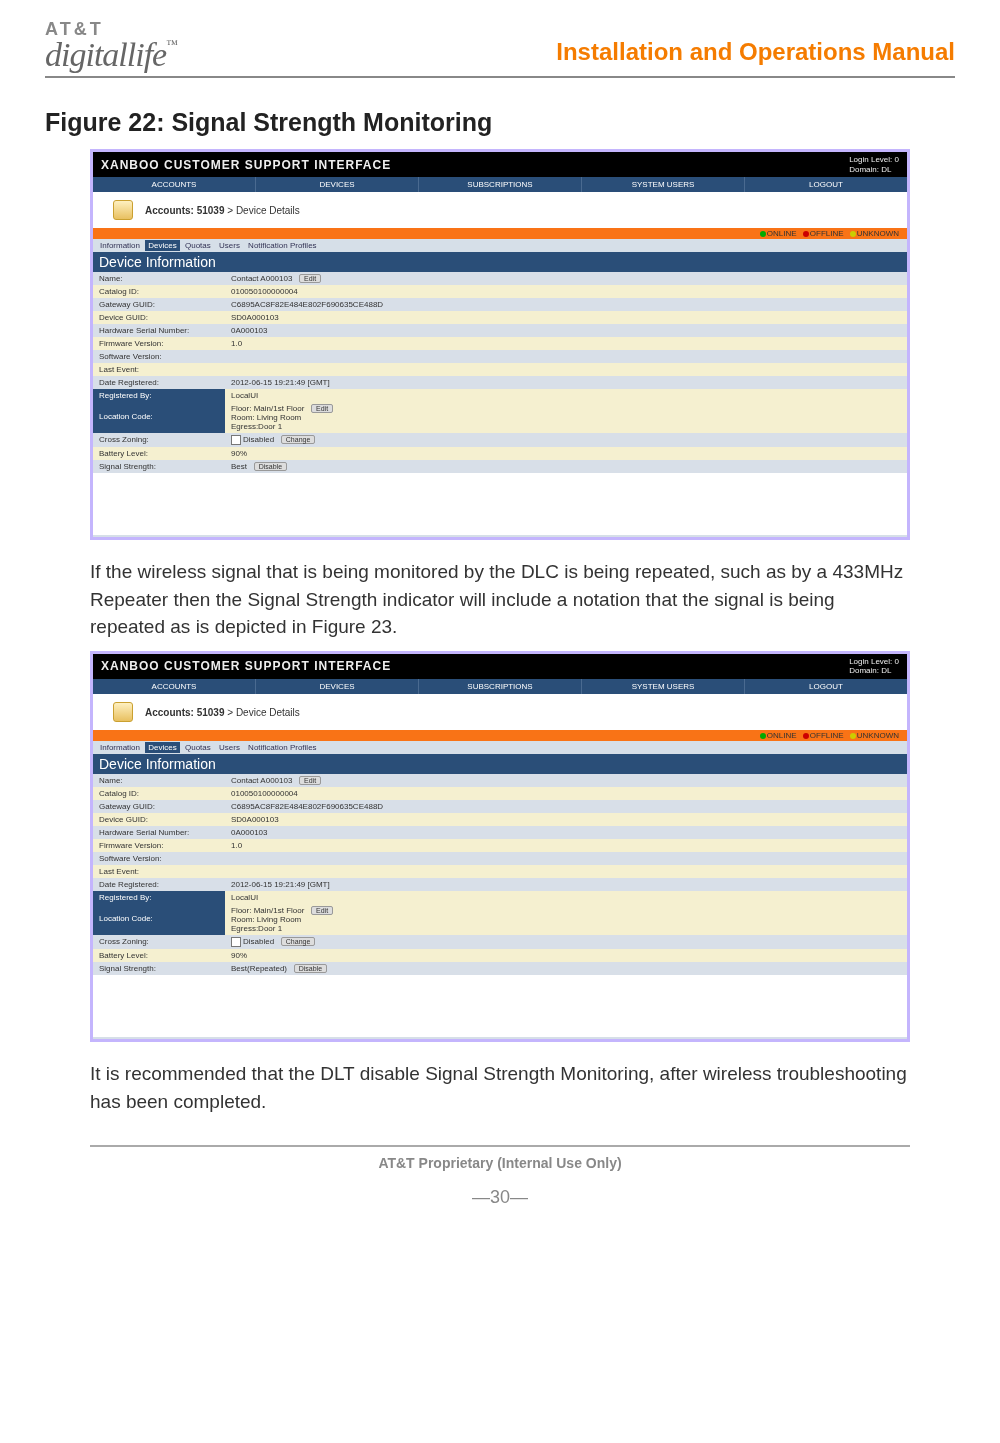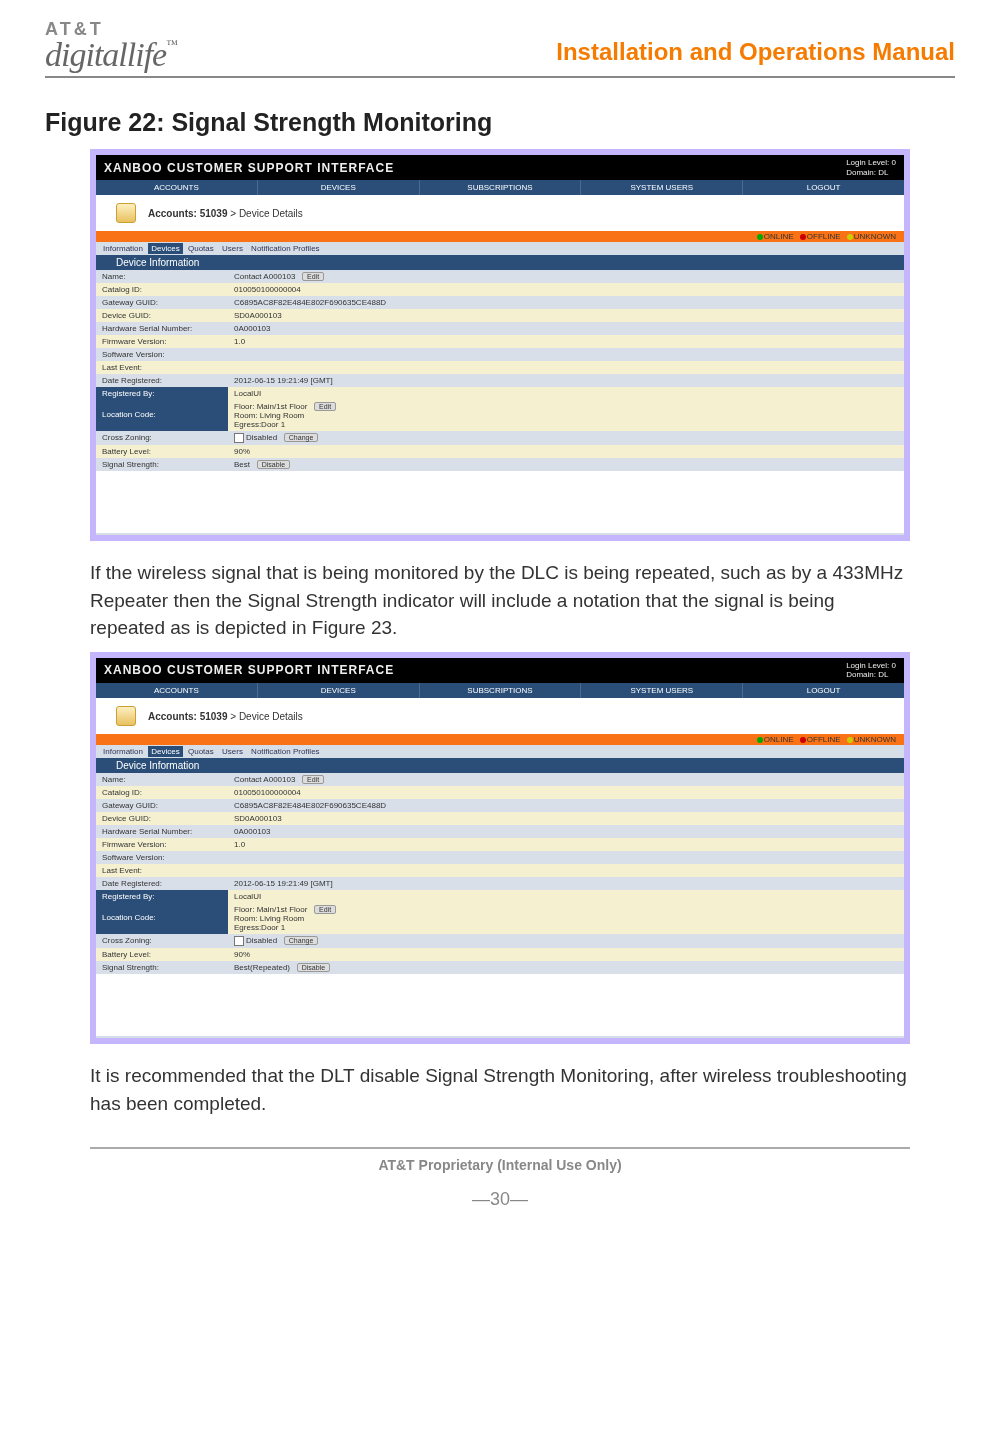--- a/index.html
+++ b/index.html
@@ -9,37 +9,37 @@
   .logo .att{font-family:Arial,sans-serif;font-size:18px;font-weight:bold;letter-spacing:3px;color:#888}
   .logo .dl{font-family:Georgia,'Times New Roman',serif;font-size:34px;color:#666;font-style:italic;letter-spacing:-1px}
   .logo .dl .tm{font-size:12px;vertical-align:top;font-style:normal}
   .doc-title{color:#F57C00;font-size:24px;font-weight:bold;margin-top:12px}
   .fig-title{text-align:left;font-weight:bold;font-size:25px;color:#222;margin:18px 0 12px 0}
   .body-text{font-size:19px;color:#333;margin:18px 45px 10px 45px;line-height:1.45}
   .footer{border-top:2px solid #aaa;margin:30px 45px 0 45px;padding-top:8px;text-align:center}
   .footer .prop{color:#888;font-weight:bold;font-size:14px}
   .footer .pg{color:#888;font-size:18px;margin-top:16px}
   
-  .shot{margin:0 45px;border:6px solid #c4b5fd}
+  .shot{margin:0 45px;border:3px solid #c4b5fd}
   .sh-top{background:#000;color:#eee;display:flex;justify-content:space-between;align-items:center;padding:3px 8px;font-size:10px}
   .sh-top .brand{font-weight:bold;letter-spacing:1px;font-size:12px}
   .sh-top .right{text-align:left;font-size:8px;line-height:1.2}
   .sh-nav{display:flex;background:#2A4E78}
   .sh-nav .nav-item{flex:1;text-align:center;color:#fff;font-size:8px;padding:3px 0;border-right:1px solid #4a6a90}
   .sh-nav .nav-item:last-child{border-right:none}
   .sh-acct{background:#fff;padding:8px 20px;font-size:10px;display:flex;align-items:center;gap:12px}
   .sh-acct .ic{width:18px;height:18px;background:linear-gradient(#fef0c0,#e8c060);border:1px solid #caa030;border-radius:3px}
   .sh-acct .t{color:#333}
   .sh-acct .t b{font-weight:bold}
   .sh-status{text-align:right;font-size:8px;padding:1px 8px;background:#f97316;color:#333}
   .sh-status .d{display:inline-block;width:6px;height:6px;border-radius:50%;margin:0 1px 0 4px;vertical-align:middle}
   .sh-tabs{background:#d6dfe8;font-size:8px;padding:2px 4px;color:#335}
   .sh-tabs span{padding:1px 3px}
   .sh-tabs .active{background:#2A4E78;color:#fff}
-  .sh-section{background:#2A4E78;color:#fff;font-size:10px;padding:2px 20px}
+  .sh-section{background:#2A4E78;color:#fff;font-size:14px;padding:2px 6px}
   .sh-table{width:100%;border-collapse:collapse;font-size:8px}
   .sh-table td{padding:2px 6px;vertical-align:top}
   .sh-table tr.a td{background:#d8dfe8;color:#333}
   .sh-table tr.b td{background:#F5F0D0;color:#333}
   .sh-table tr.hi td:first-child{background:#2A4E78;color:#fff}
   .sh-table tr.hi td:last-child{background:#F5F0D0;color:#333}
   .sh-table td:first-child{width:120px}
   .btn{display:inline-block;background:#ddd;border:1px solid #999;border-radius:2px;font-size:7px;padding:0 4px;color:#333}
   .sh-blank{height:62px;background:#fff}
   .sh-bottom{height:2px;background:#d6dfe8}

